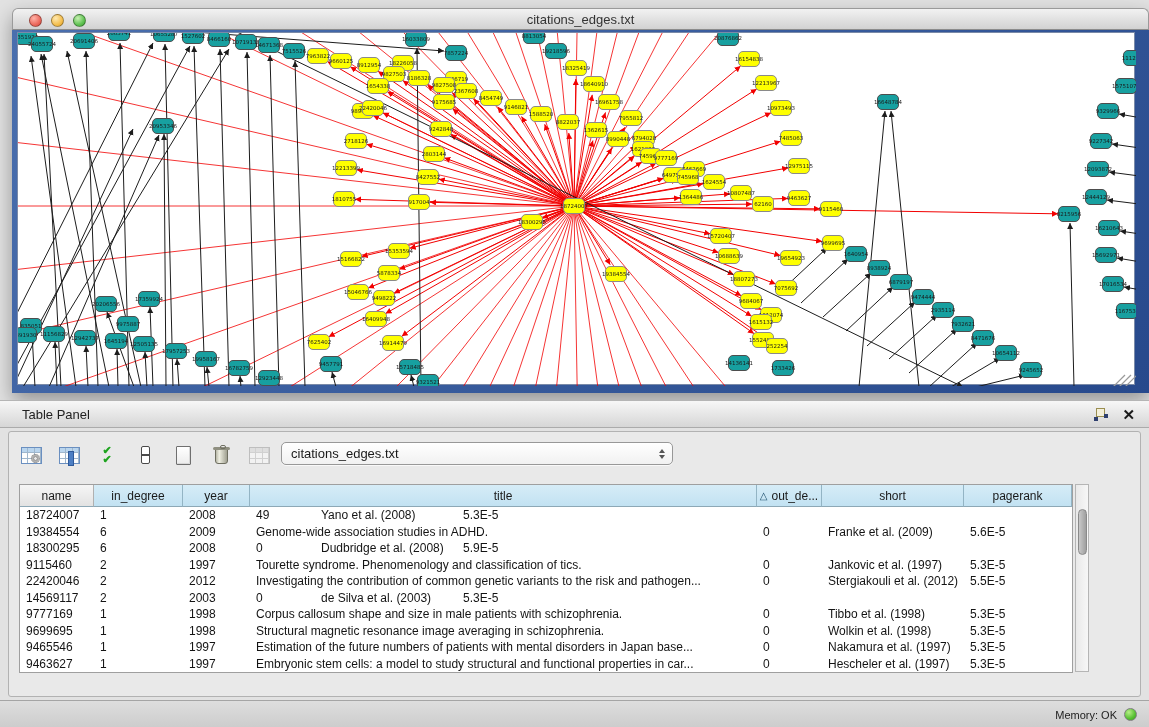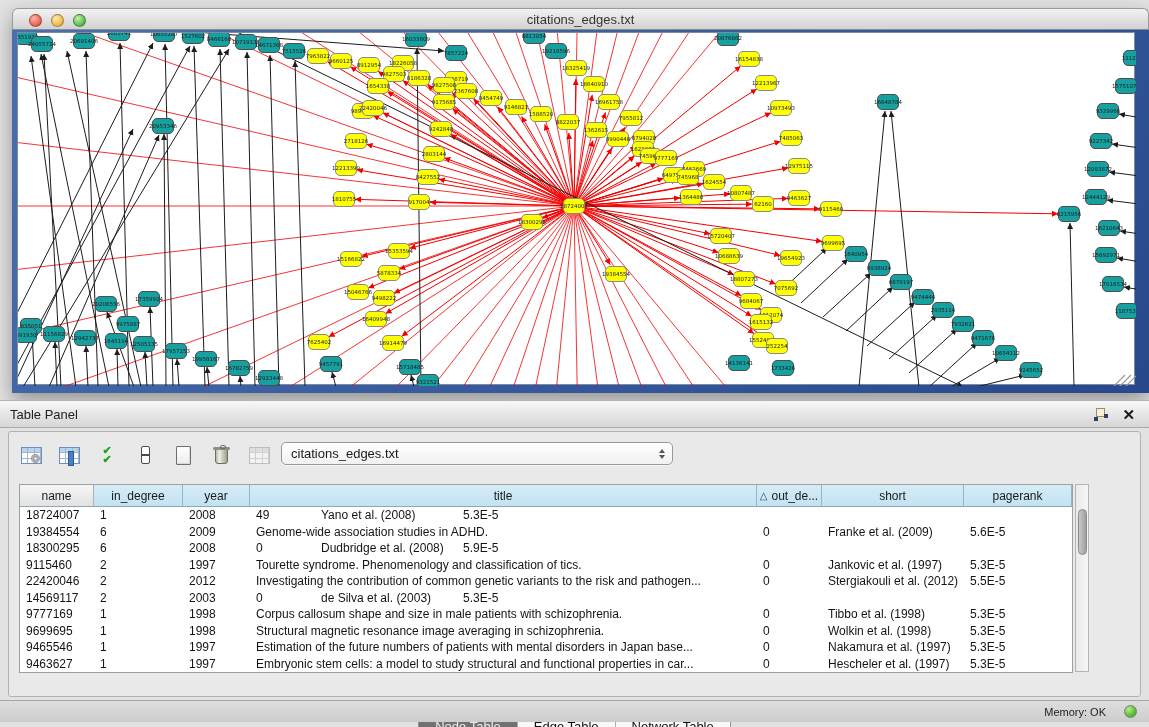--- a/index.html
+++ b/index.html
@@ -28,21 +28,21 @@
   .blkedge { stroke:#1c1c1c; stroke-width:1; }
   .node-t { fill:#17a0a0; stroke:#4d4d4d; stroke-width:1; }
   .node-y { fill:#feff00; stroke:#8a8a8a; stroke-width:1; }
   .nlabel { font:5.5px "DejaVu Sans", sans-serif; fill:#1a1a1a; text-anchor:middle; pointer-events:none; }
   .grip { stroke:#9a9a9a; stroke-width:1.2; }
 
   
   #tp-header { position:absolute; left:0; top:400px; width:1149px; height:28px;
     background:linear-gradient(#f7f7f7,#d6d6d6); border-top:1px solid #b5b5b5; border-bottom:1px solid #ababab;
     display:flex; align-items:center; }
-  #tp-title { font-size:13px; color:#222; padding-left:10px; }
+  #tp-title { font-size:13px; color:#222; padding-left:22px; }
   #tp-header-icons { margin-left:auto; display:flex; align-items:center; gap:14px; padding-right:14px; }
   .float-icon { position:relative; width:14px; height:13px; }
   .float-icon .sq1 { position:absolute; left:2px; top:0; width:9px; height:9px; border:1.5px solid #9a8e50; background:#f4f0da; }
   .float-icon .sq2 { position:absolute; left:0; bottom:0; width:4px; height:4px; background:#2e3f6e; }
   .float-icon .sq3 { position:absolute; right:0; top:6px; width:4px; height:4px; background:#2e3f6e; }
   .close-x { font-size:15px; font-weight:bold; color:#1a1a1a; line-height:13px; cursor:default; }
 
   #panel-body { position:absolute; left:8px; top:431px; width:1133px; height:266px;
     background:#e9e9e9; border:1px solid #b2b2b2; border-radius:3px; }
 
@@ -103,23 +103,23 @@
   
   #tabs { position:absolute; left:0; right:0; top:243px; display:flex; justify-content:center; }
   #tabs-group { display:flex; border:1px solid #969696; border-radius:5px; overflow:hidden; height:38px;
       box-shadow:0 1px 1px rgba(0,0,0,.15);margin-top:32px; }
   .tab { font-size:13px; padding:0 16px; display:flex; align-items:center; background:linear-gradient(#ffffff,#f0f0f0);
       color:#111; border-right:1px solid #adadad; }
   .tab:last-child { border-right:none; }
   .tab.active { background:linear-gradient(#7d7d7d,#636363); color:#efefef; }
 
   
-  #statusbar { position:absolute; left:0; top:700px; width:1149px; height:22px;
+  #statusbar { position:absolute; left:0; top:700px; width:1149px; height:28px;
       background:linear-gradient(#dedede,#cccccc); border-top:1px solid #a5a5a5;
-      display:flex; align-items:center; justify-content:flex-end; gap:18px; padding-right:12px; }
+      display:flex; align-items:center; justify-content:flex-end; gap:7px; padding-right:12px; }
   #mem-label { font-size:11px; color:#222; }
   #mem-led { width:13px; height:13px; border-radius:50%; border:1px solid #7e7e7e;
       background:radial-gradient(circle at 35% 30%, #b7ef87, #57c032 60%, #3a9e1d); }
 </style>
 </head>
 <body>
 
 <div id="net-window">
   <div id="titlebar">
     <div class="lights">

